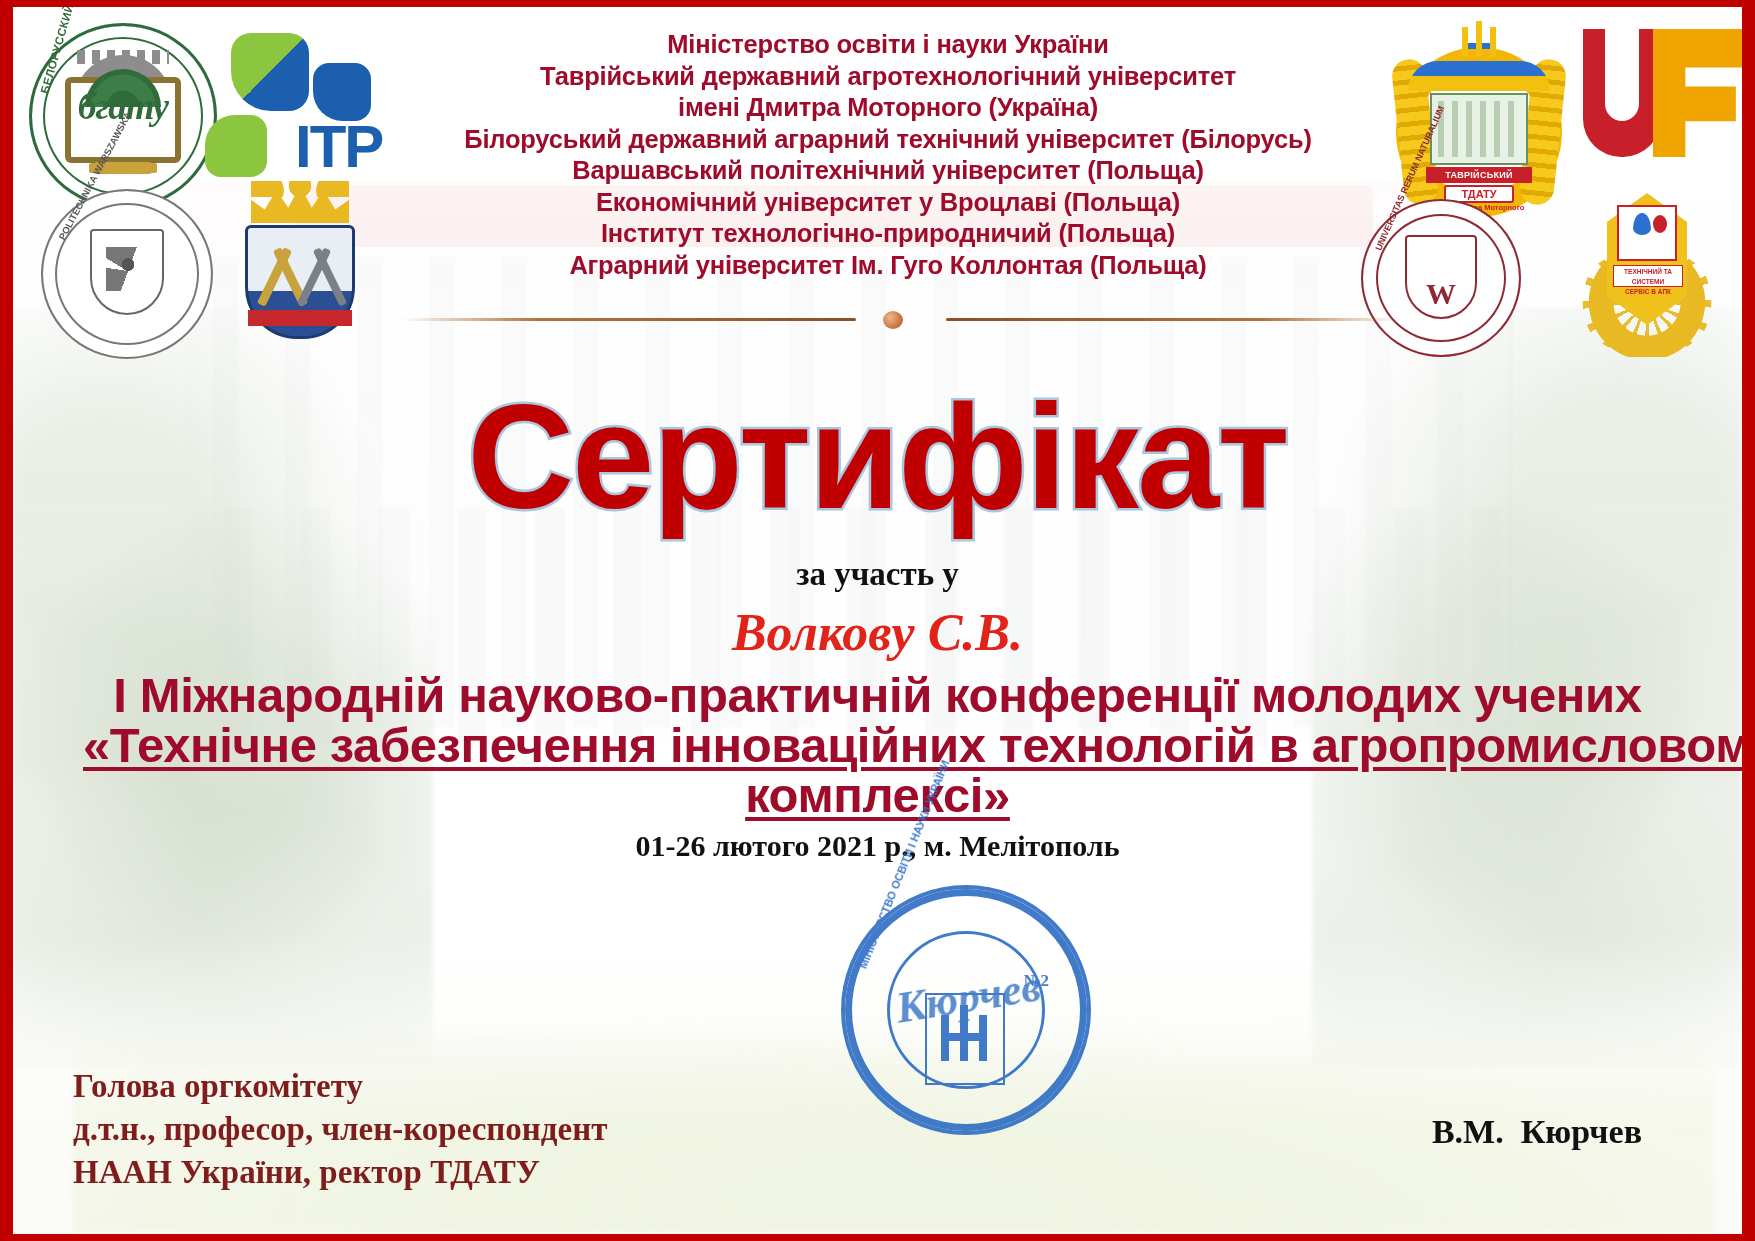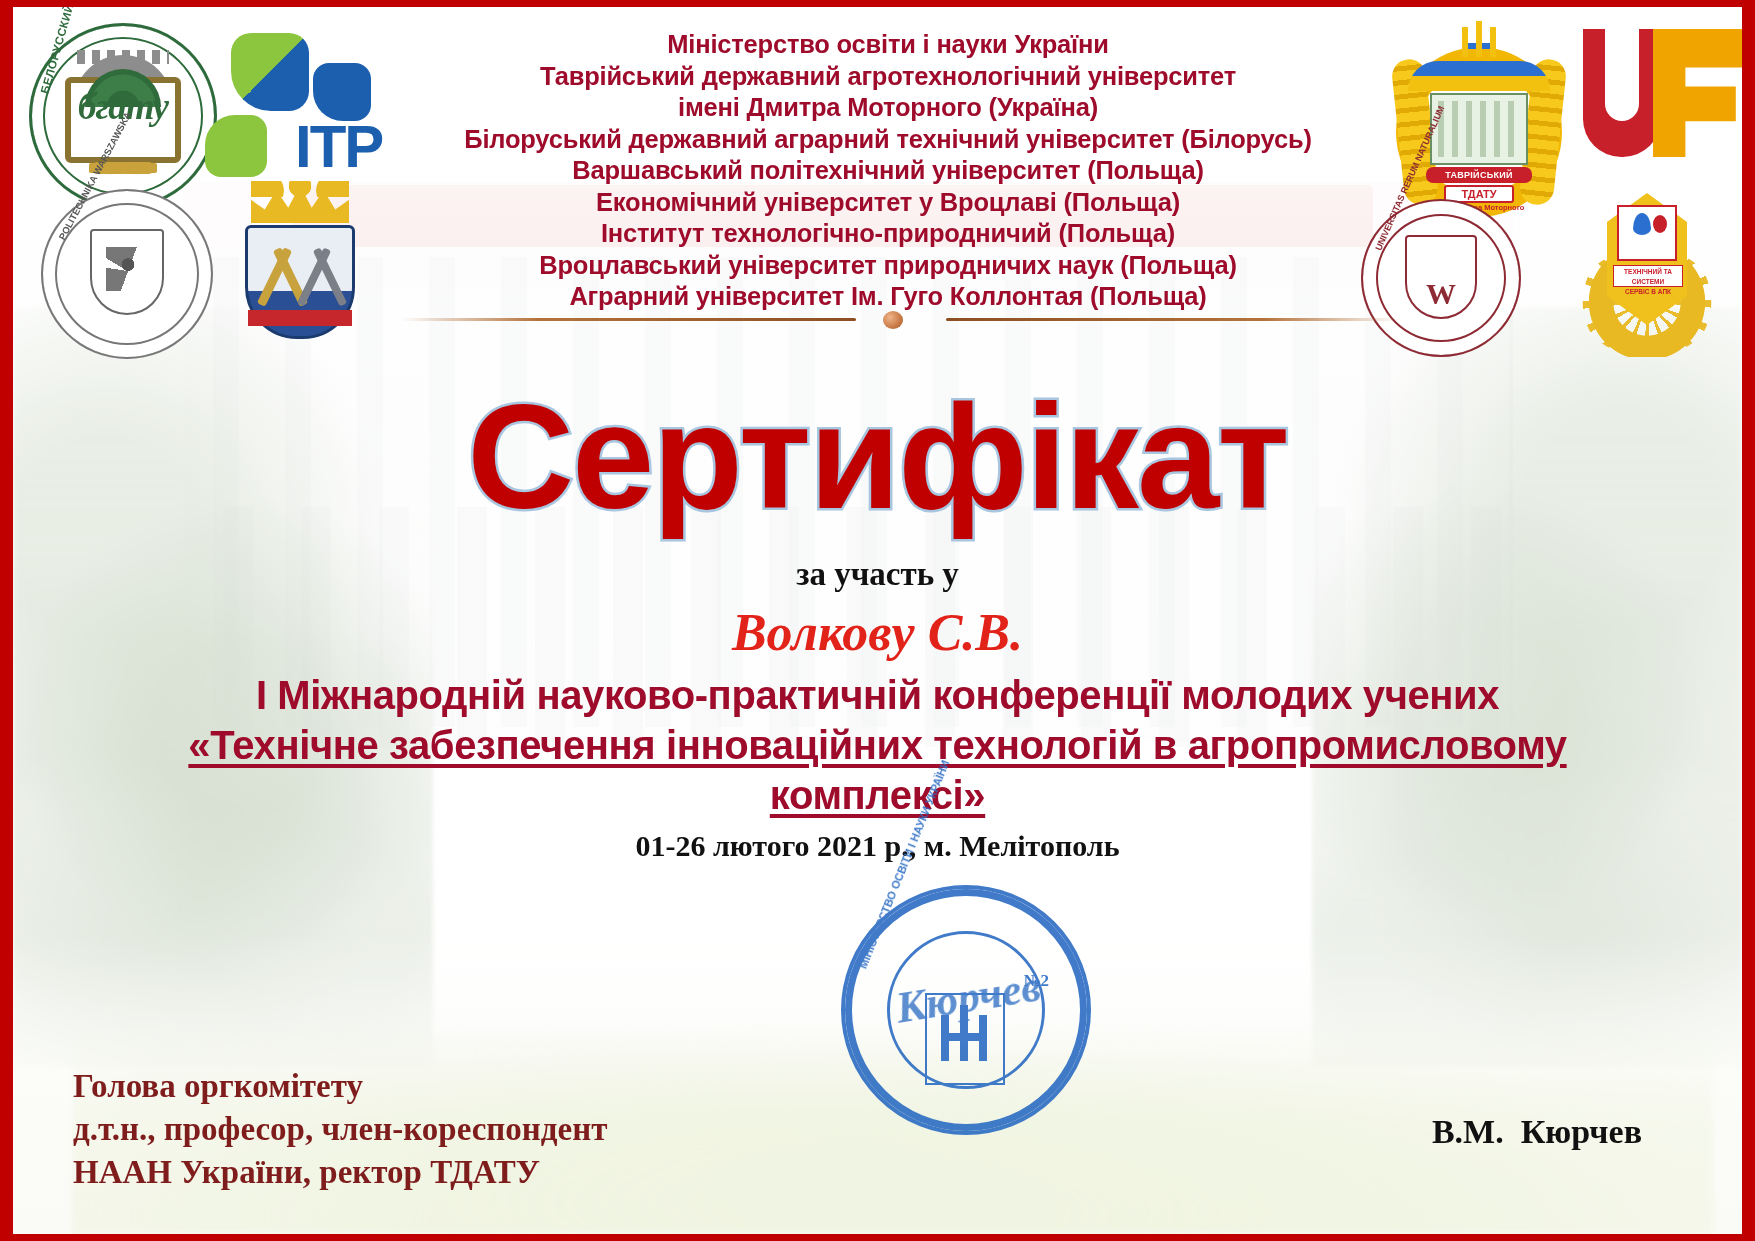--- a/index.html
+++ b/index.html
@@ -300,21 +300,21 @@
     position: absolute; left: 34px; top: 72px; width: 98px; height: 72px;
     background: #e8f2e4;
     border: 2px solid #6a8f63;
   }
   .td-building::before {
     content: ""; position: absolute; inset: 6px;
     background: repeating-linear-gradient(90deg, #b9cdb3 0 6px, transparent 6px 14px);
   }
   .td-name {
     position: absolute; left: 30px; top: 146px; width: 106px; height: 16px;
-    background: #c8202b; border-radius: 7px;
+    background: #c8202b; border-radius: 0;
     color: #fff; font-size: 9px; font-weight: bold; text-align: center; line-height: 16px;
     letter-spacing: .3px;
   }
   .td-abbr {
     position: absolute; left: 48px; top: 164px; width: 70px; height: 18px;
     background: #fff; border: 2px solid #c8202b; border-radius: 3px;
     color: #c8202b; font-size: 11px; font-weight: bold; text-align: center; line-height: 15px;
   }
   .td-sub {
     position: absolute; left: 26px; top: 183px; width: 114px;
@@ -468,21 +468,21 @@
     font-weight: bold;
     font-size: 33px;
     color: #111;
     line-height: 44px;
   }
   #conference-title {
     margin-top: 4px;
     font-family: "Liberation Sans", sans-serif;
     font-weight: bold;
     color: #9e0b2b;
-    font-size: 40px;
+    font-size: 49px;
     line-height: 50px;
     letter-spacing: -.4px;
   }
   #conference-title .cline { display: block; white-space: nowrap; }
   #conference-title .ul { text-decoration: underline; text-decoration-thickness: 4px; text-underline-offset: 5px; }
   #event-date {
     margin-top: 6px;
     font-family: "Liberation Serif", serif;
     font-weight: bold;
     font-size: 30px;
@@ -657,21 +657,20 @@
     </div>
 
     <div id="header-text">
       <div class="line">Міністерство освіти і науки України</div>
       <div class="line">Таврійський державний агротехнологічний університет</div>
       <div class="line">імені Дмитра Моторного (Україна)</div>
       <div class="line">Білоруський державний аграрний технічний університет (Білорусь)</div>
       <div class="line">Варшавський політехнічний університет (Польща)</div>
       <div class="line">Економічний університет у Вроцлаві (Польща)</div>
       <div class="line">Інститут технологічно-природничий (Польща)</div>
-      <div class="line">Вроцлавський університет природничих наук  (Польща)</div>
       <div class="line">Аграрний університет Ім. Гуго Коллонтая (Польща)</div>
     </div>
 
     <div id="divider">
       <div class="div-line left"></div>
       <div class="div-dot"></div>
       <div class="div-line right"></div>
     </div>
 
     <div id="main-title">Сертифікат</div>

